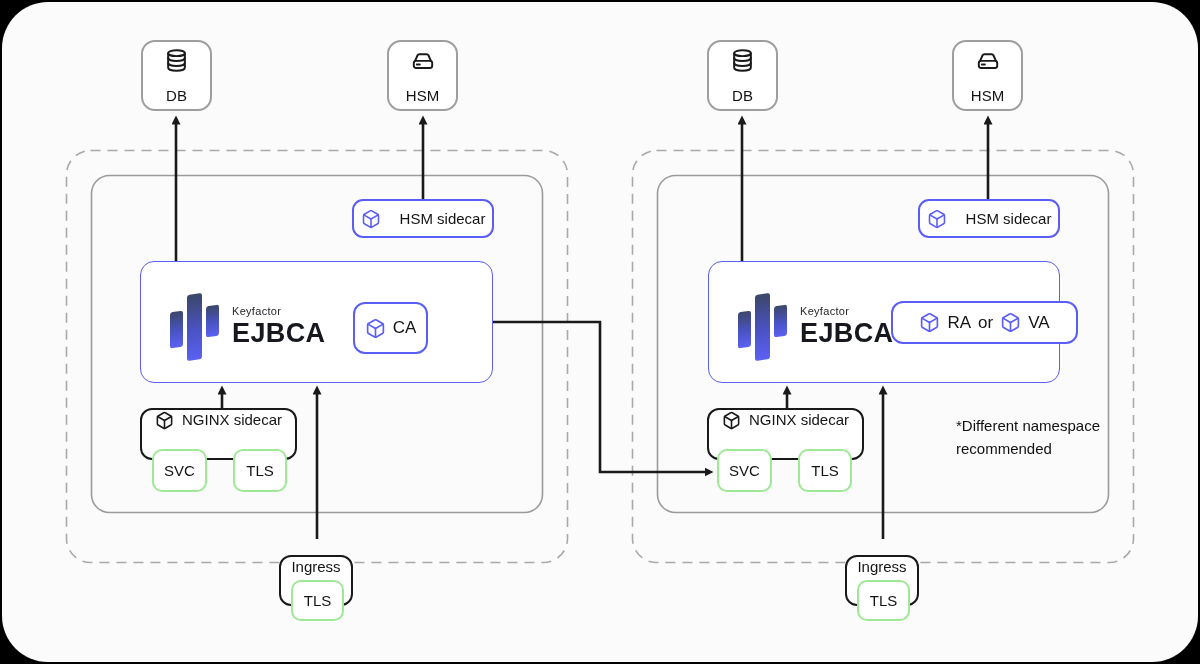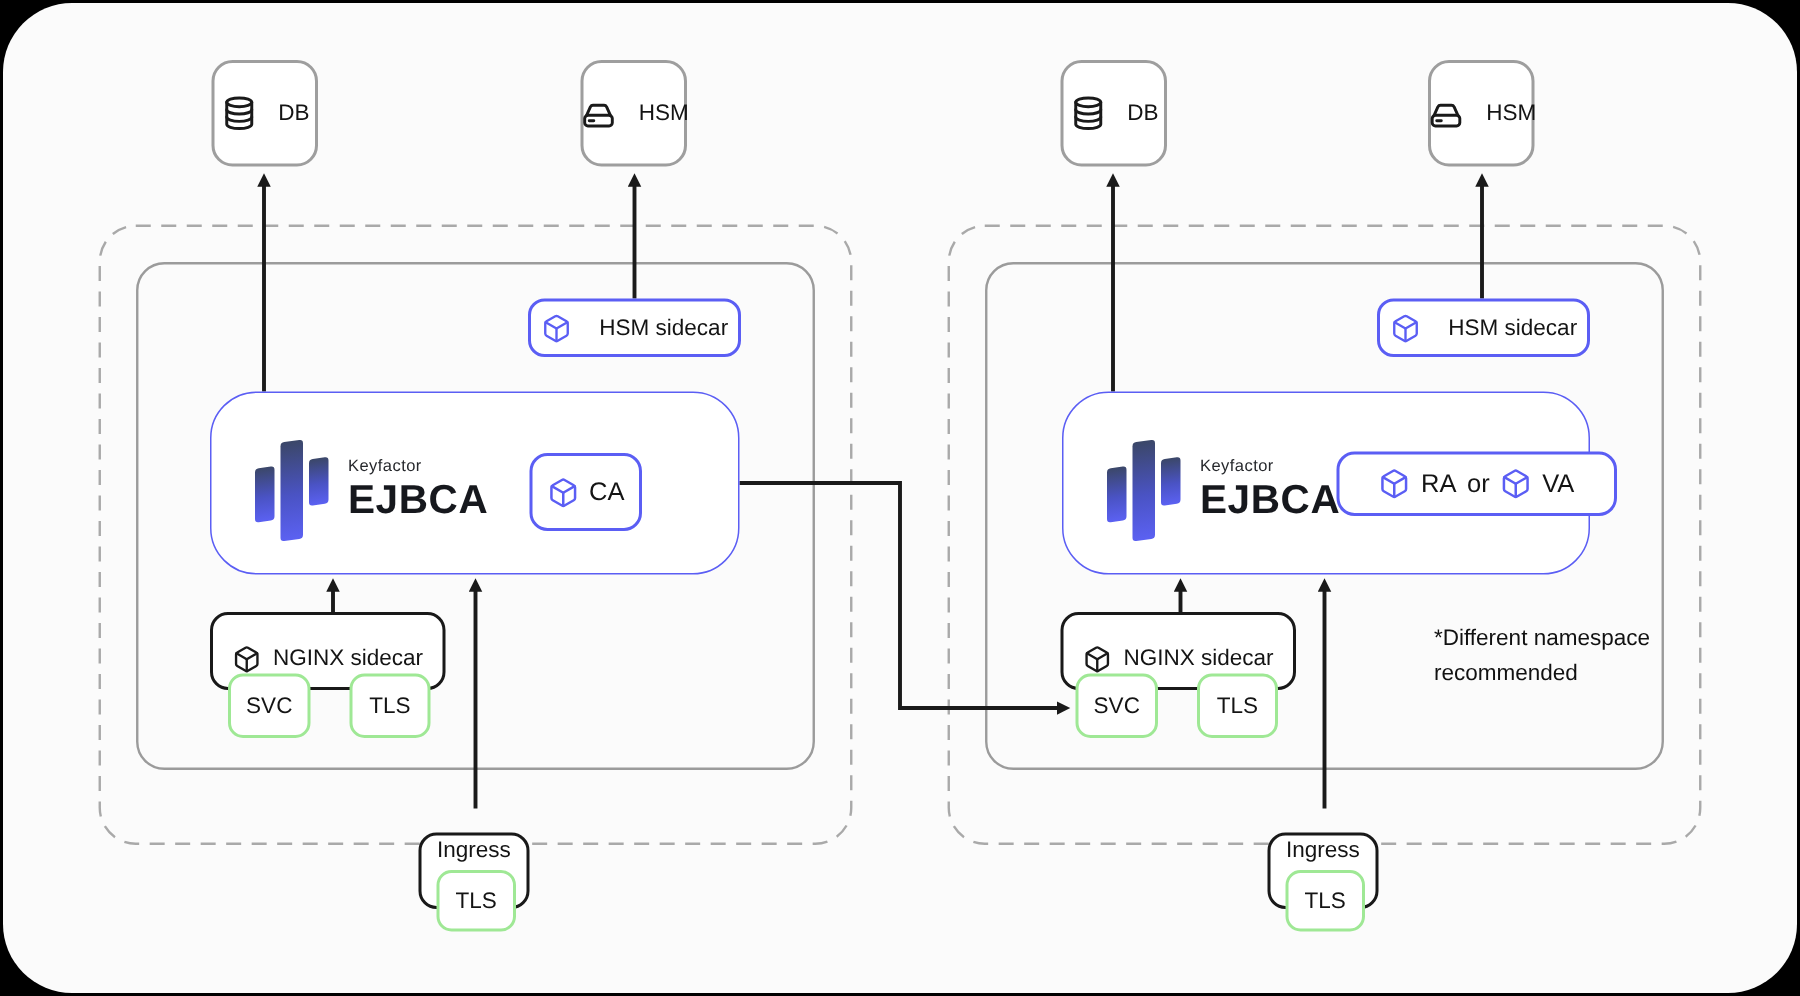--- a/index.html
+++ b/index.html
@@ -7,27 +7,27 @@
     position:relative;width:1200px;height:664px;overflow:hidden;
     font-family:"Liberation Sans", sans-serif;color:#141414;background:#000;
   }
   .panel{
     position:absolute;left:2px;top:2px;right:2px;bottom:2px;
     background:#fbfbfb;border-radius:46px;
   }
   .layer{position:absolute;left:0;top:0;width:1200px;height:664px;}
   .box{position:absolute;background:#fff;box-sizing:border-box;
        display:flex;align-items:center;justify-content:center;}
-  .ext-box{border:2px solid #9e9e9e;border-radius:14px;flex-direction:row;gap:14px;}
+  .ext-box{border:2px solid #9e9e9e;border-radius:14px;flex-direction:column;gap:14px;}
   .ext-box .lbl{font-size:15px;}
   .sidecar-purple{border:2px solid #5b5ef4;border-radius:11px;gap:19px;font-size:15px;}
-  .pod{border:1.6px solid #5b5ef4;border-radius:31px;justify-content:flex-start;}
+  .pod{border:1.6px solid #5b5ef4;border-radius:14px;justify-content:flex-start;}
   .badge{position:absolute;border:2px solid #5b5ef4;border-radius:12px;background:#fff;
          display:flex;align-items:center;justify-content:center;gap:7px;font-size:17px;box-sizing:border-box;}
-  .nginx{border:2.5px solid #191919;border-radius:12px;align-items:flex-start;padding-top:20px;gap:8px;font-size:15px;}
+  .nginx{border:2.5px solid #191919;border-radius:12px;align-items:flex-start;padding-top:1px;gap:8px;font-size:15px;}
   .green-box{border:2px solid #9fe895;border-radius:10px;font-size:15px;}
   .ingress{border:2.5px solid #191919;border-radius:12px;align-items:flex-start;padding-top:1px;font-size:15px;margin-top:16px;}
   .note{position:absolute;font-size:15px;line-height:1.55;color:#111;}
   .logo-row{position:absolute;left:29px;top:32px;display:flex;align-items:center;}
   .bars{display:flex;align-items:center;gap:4px;height:66px;transform:skewY(-8deg);}
   .bar{border-radius:2.5px;background:linear-gradient(180deg,#3b4768 0%,#4a53c4 55%,#5b61f2 100%);}
   .bar1{width:13px;height:36px;}
   .bar2{width:15px;height:66px;}
   .bar3{width:13px;height:31px;transform:translateY(-4px);}
   .logo-text{margin-left:13px;display:flex;flex-direction:column;}

